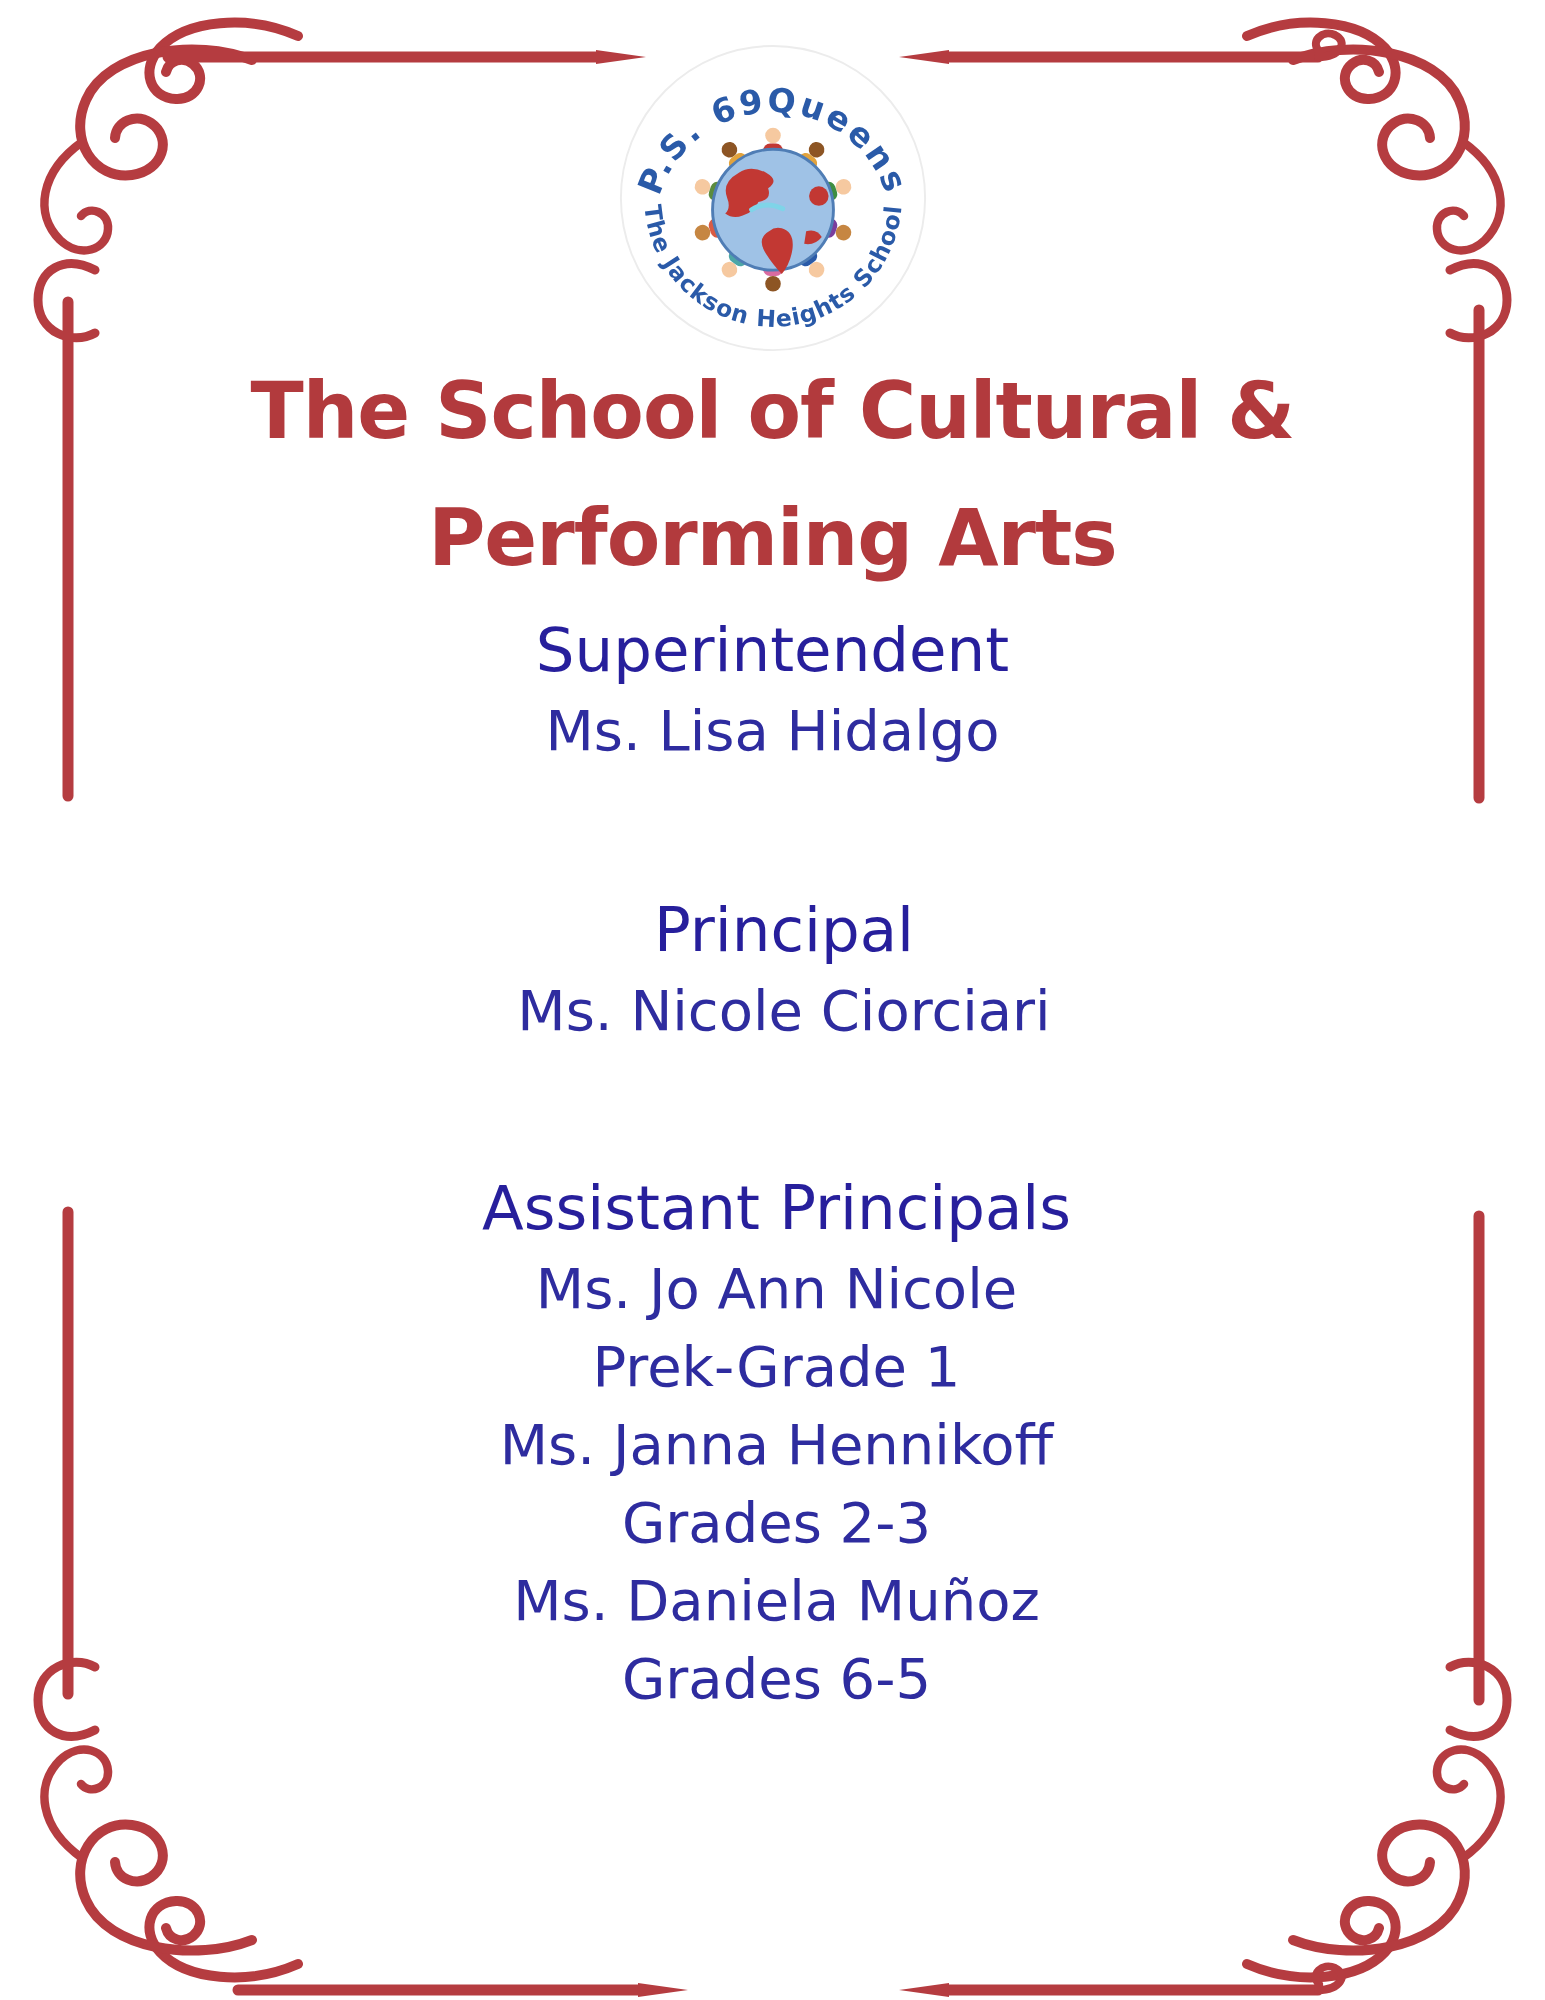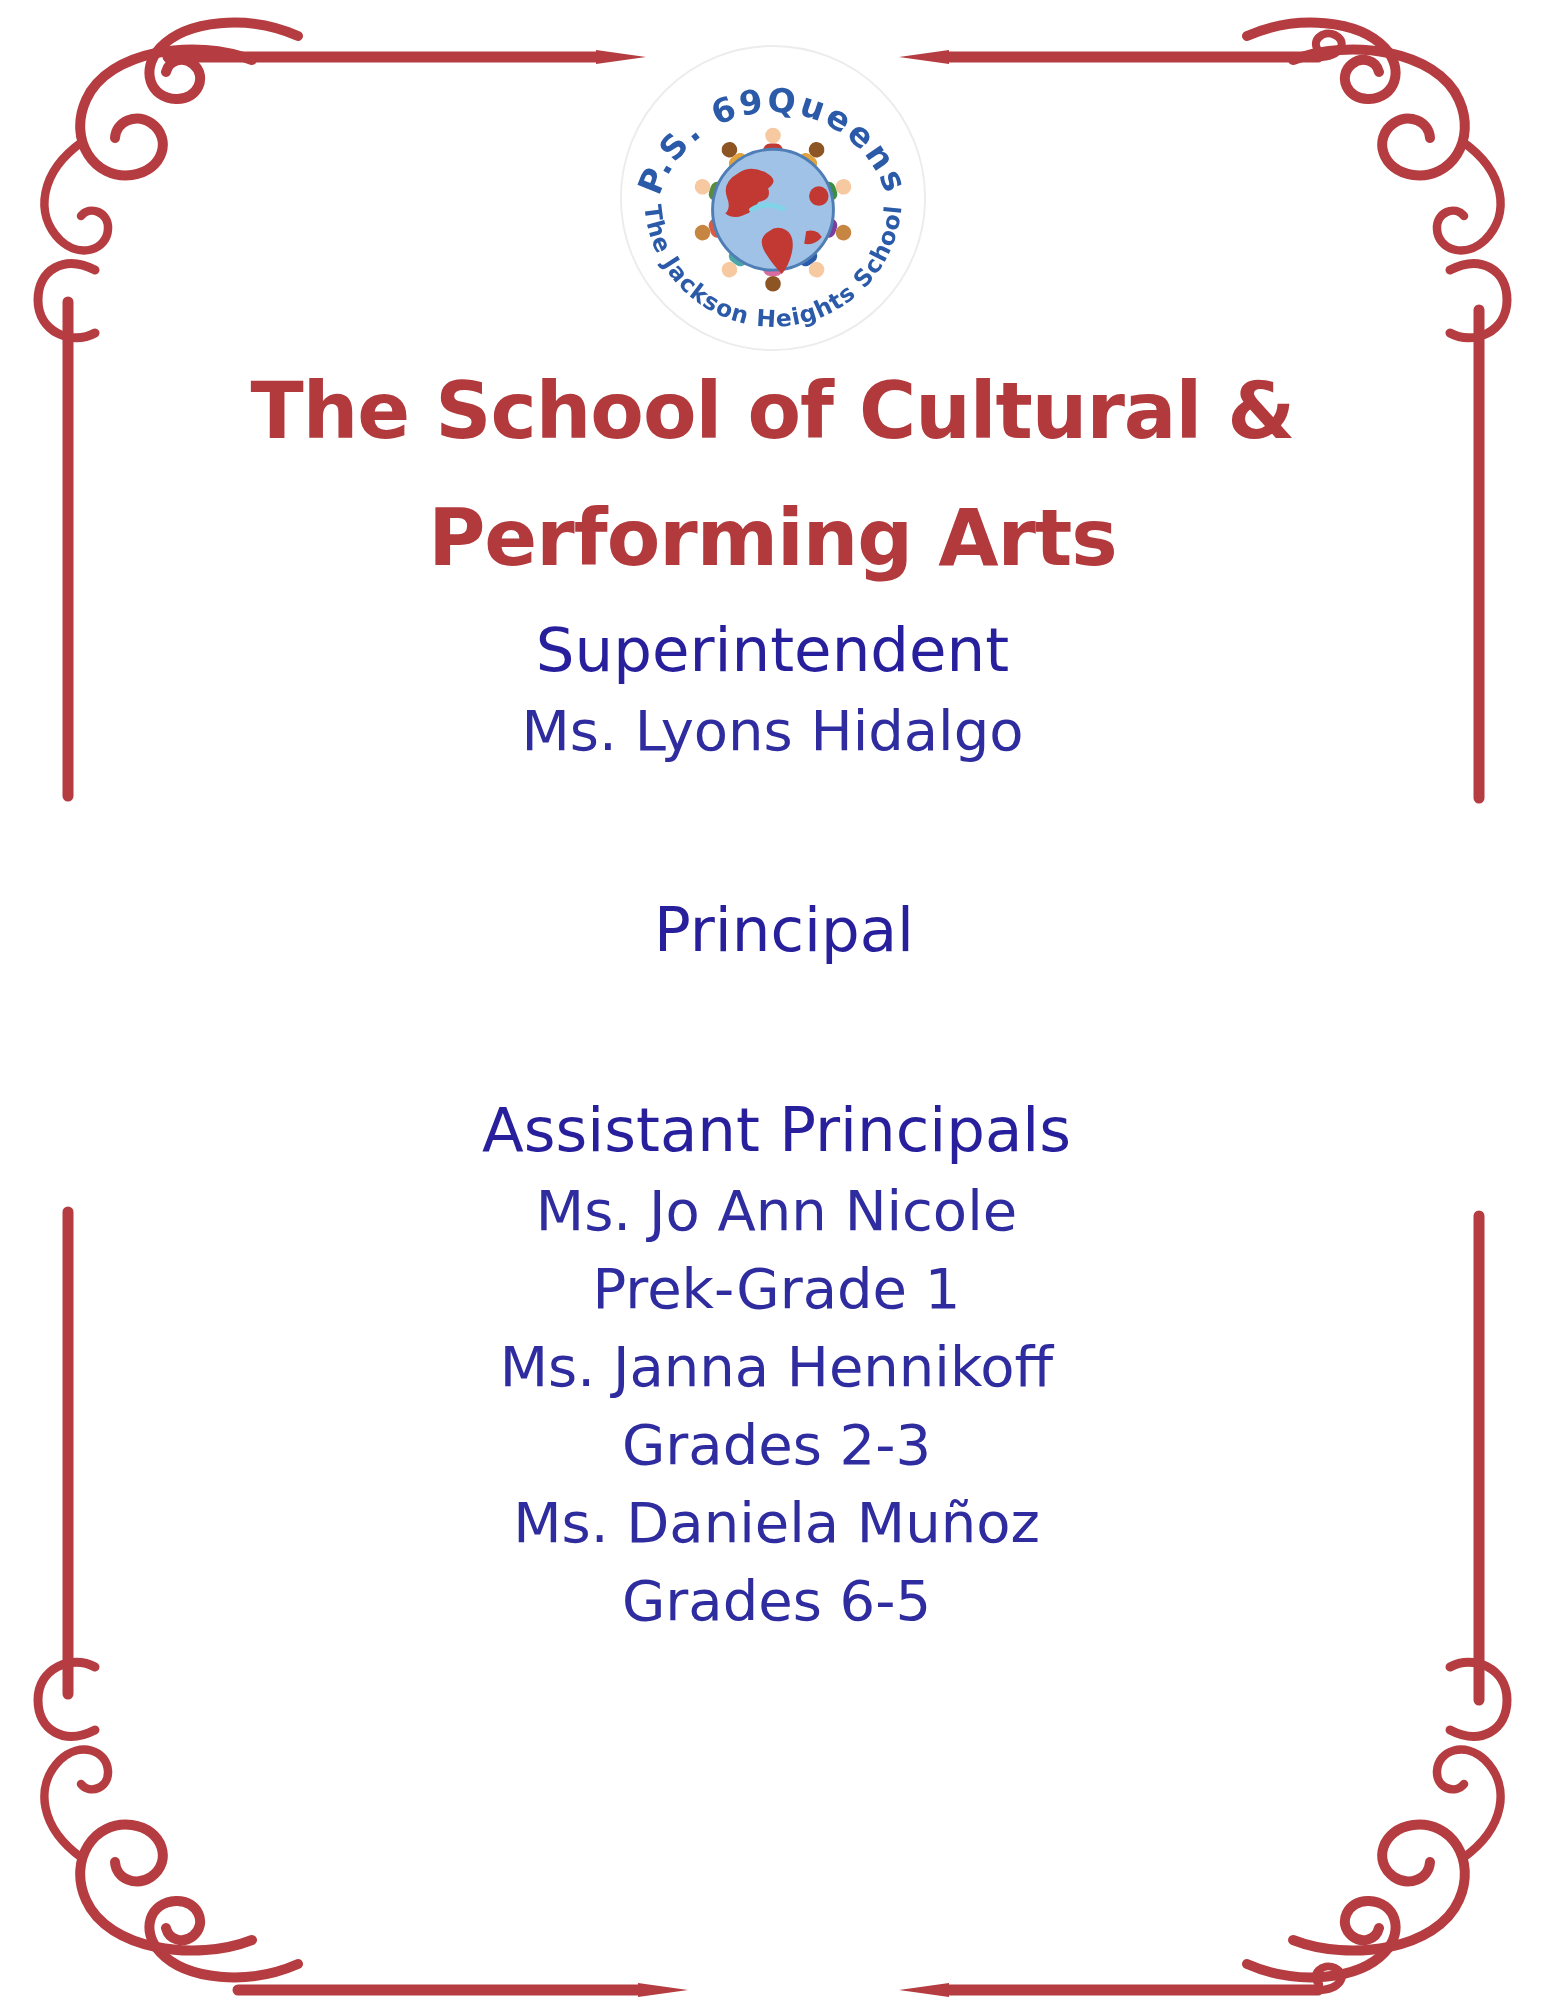--- a/index.html
+++ b/index.html
@@ -158,25 +158,26 @@
   </div>
 
   <div class="content">
     <h1 class="title">
       <span>The School of Cultural &amp;</span>
       <span>Performing Arts</span>
     </h1>
 
     <div class="sec">
       <h2 class="role">Superintendent</h2>
-      <p class="nm">Ms. Lyons Hidalgo</p>
+      <p class="nm">Ms. Lisa Hidalgo</p>
     </div>
 
     <div class="sec sec-principal">
       <h2 class="role">Principal</h2>
+      <p class="nm">Ms. Nicole Ciorciari</p>
     </div>
 
     <div class="sec sec-ap">
       <h2 class="role">Assistant Principals</h2>
 
       <p class="nm">Ms. Jo Ann Nicole</p>
       <p class="gr">Prek-Grade 1</p>
 
       <p class="nm gap-b">Ms. Janna Hennikoff</p>
       <p class="gr">Grades 2-3</p>

